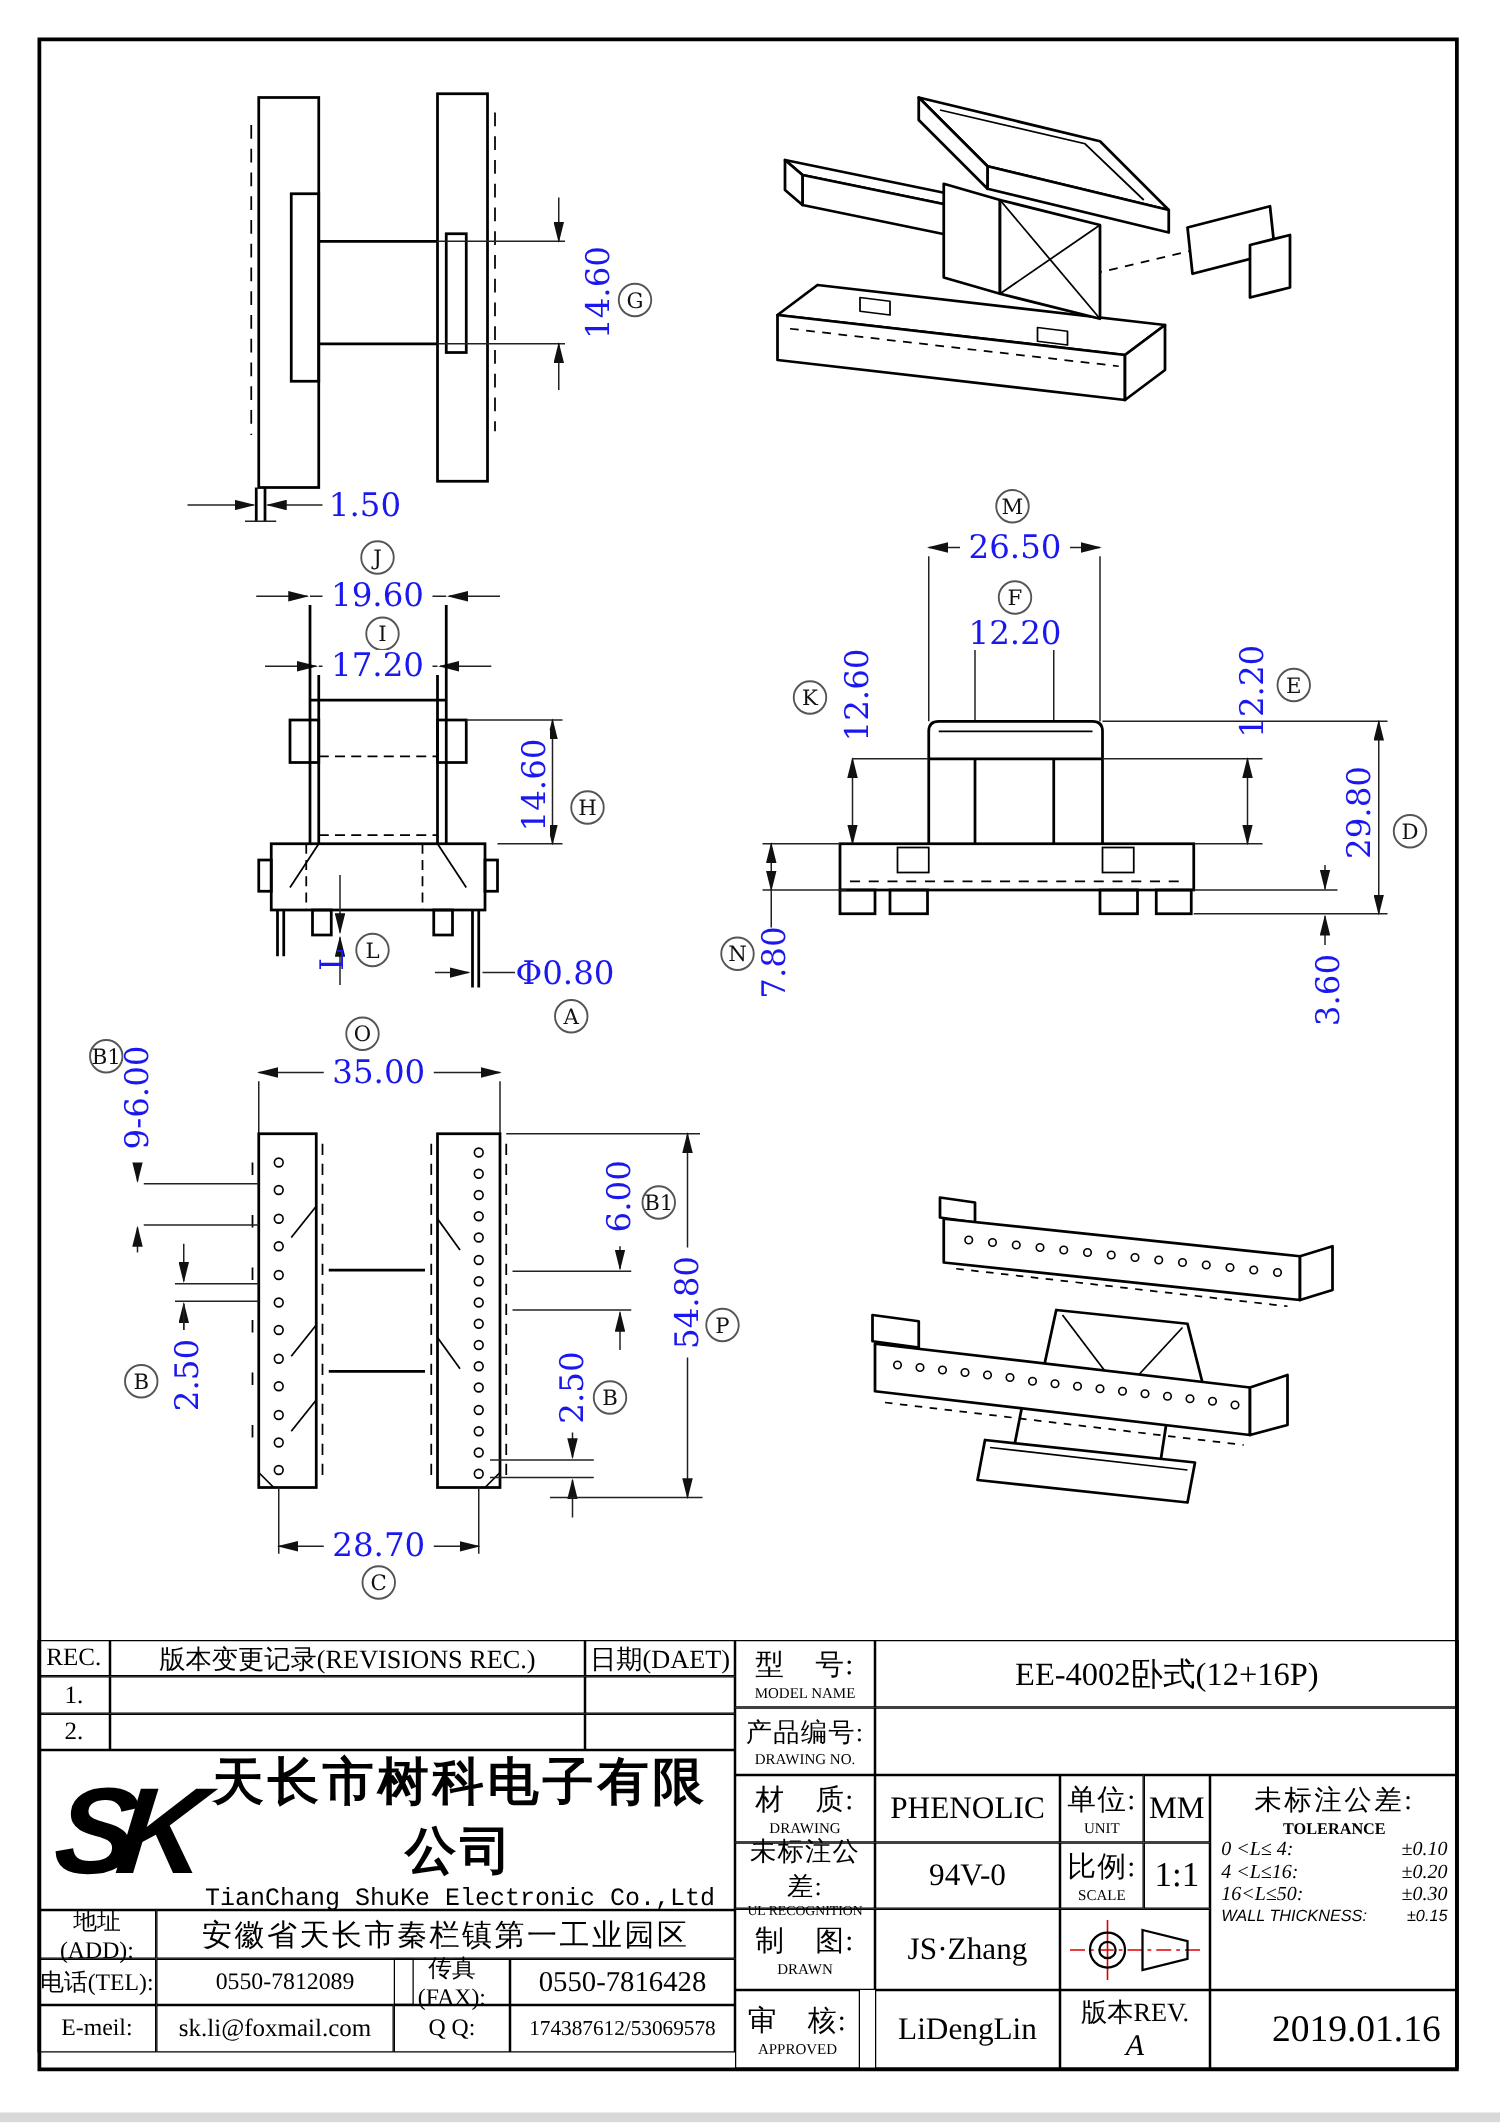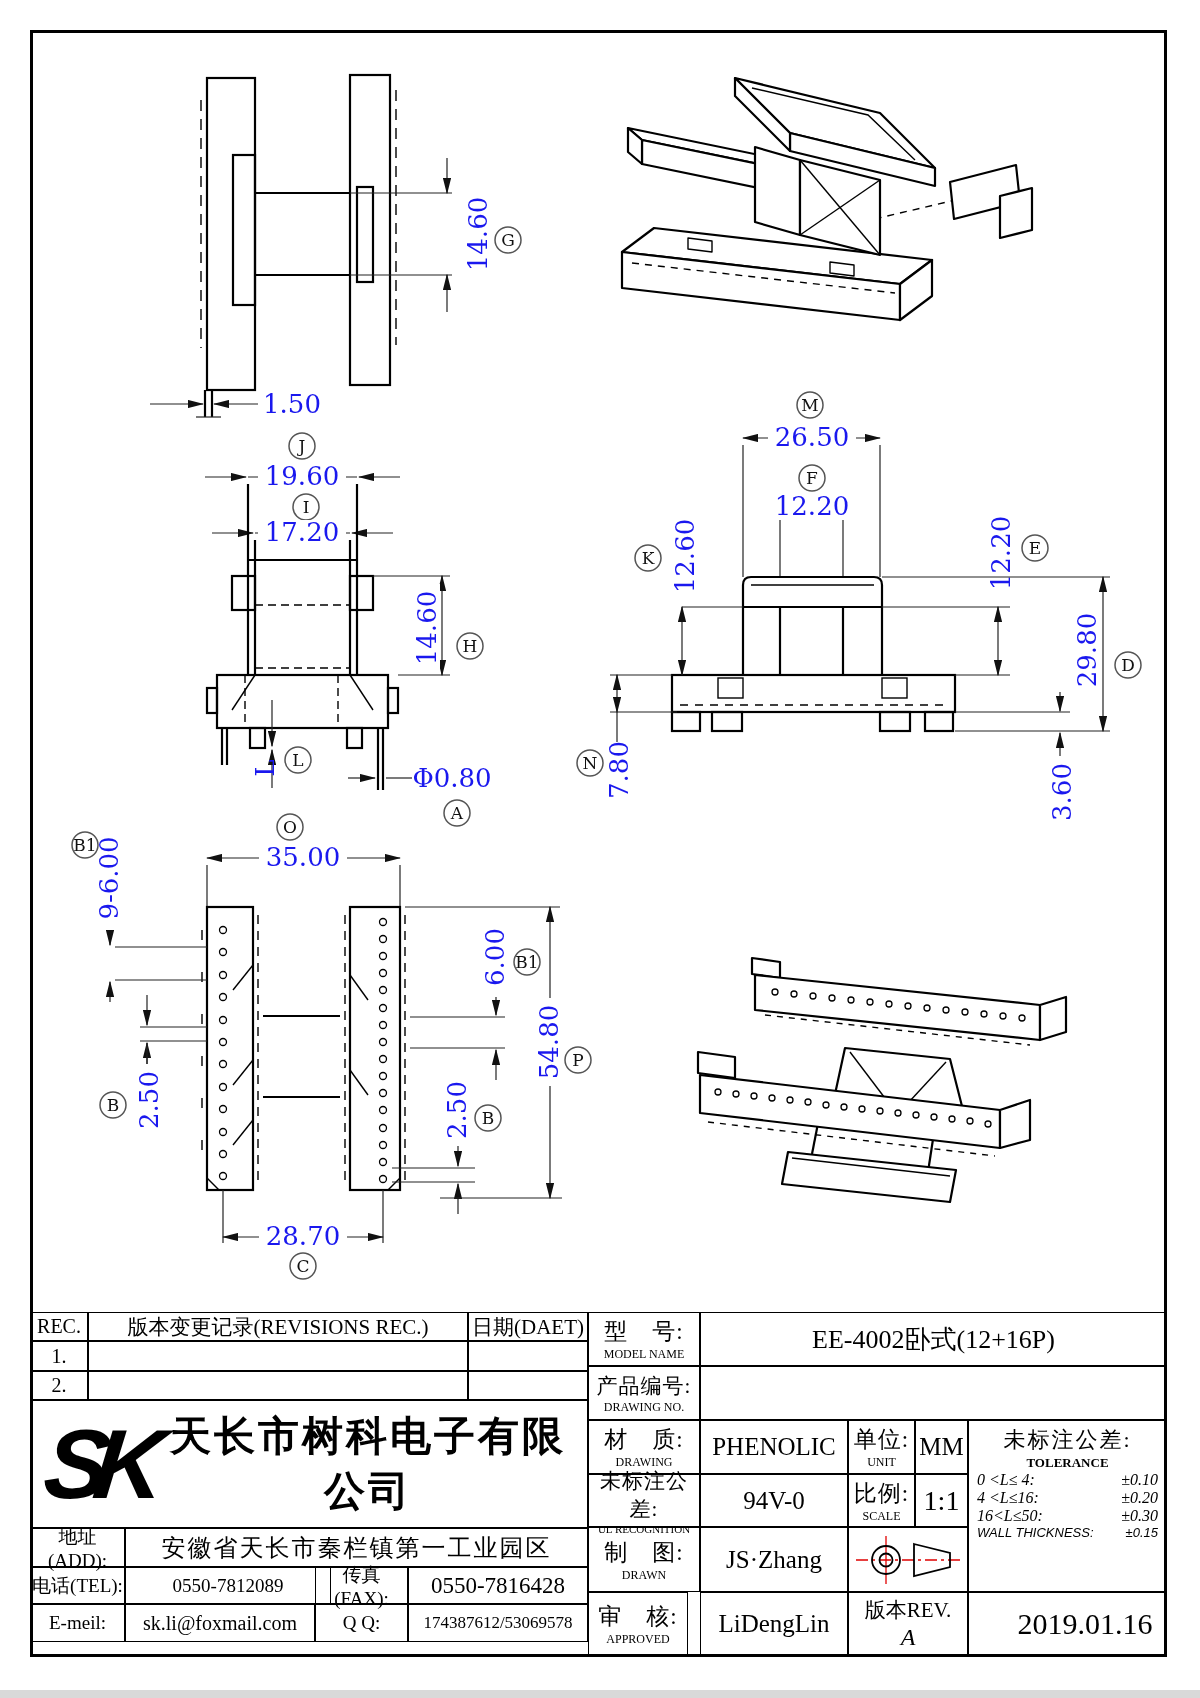--- a/index.html
+++ b/index.html
@@ -482,20 +482,21 @@
     <div class="tb" style="left:88px;top:1341px;width:380px;height:30px;"></div>
     <div class="tb" style="left:468px;top:1341px;width:120px;height:30px;"></div>
     <div class="tb" style="left:30px;top:1371px;width:58px;height:29px;font-size:20px;">2.</div>
     <div class="tb" style="left:88px;top:1371px;width:380px;height:29px;"></div>
     <div class="tb" style="left:468px;top:1371px;width:120px;height:29px;"></div>
 
     <div class="tb" style="left:30px;top:1400px;width:558px;height:128px;justify-content:flex-start;">
       <div class="logo" style="margin-left:14px;">SK</div>
       <div class="tb col noborder" style="position:static;flex:1;">
         <div class="coname">天长市树科电子有限公司</div>
+        <div class="coen">TianChang ShuKe Electronic Co.,Ltd</div>
       </div>
     </div>
 
     <div class="tb" style="left:30px;top:1528px;width:95px;height:39px;font-size:19px;">地址(ADD):</div>
     <div class="tb" style="left:125px;top:1528px;width:463px;height:39px;font-size:24px;letter-spacing:2px;">安徽省天长市秦栏镇第一工业园区</div>
     <div class="tb" style="left:30px;top:1567px;width:95px;height:37px;font-size:19px;">电话(TEL):</div>
     <div class="tb" style="left:125px;top:1567px;width:206px;height:37px;font-size:19px;">0550-7812089</div>
     <div class="tb" style="left:315px;top:1567px;width:93px;height:37px;font-size:19px;">传真(FAX):</div>
     <div class="tb" style="left:408px;top:1567px;width:180px;height:37px;font-size:23px;">0550-7816428</div>
     <div class="tb" style="left:30px;top:1604px;width:95px;height:38px;font-size:19px;">E-meil:</div>

